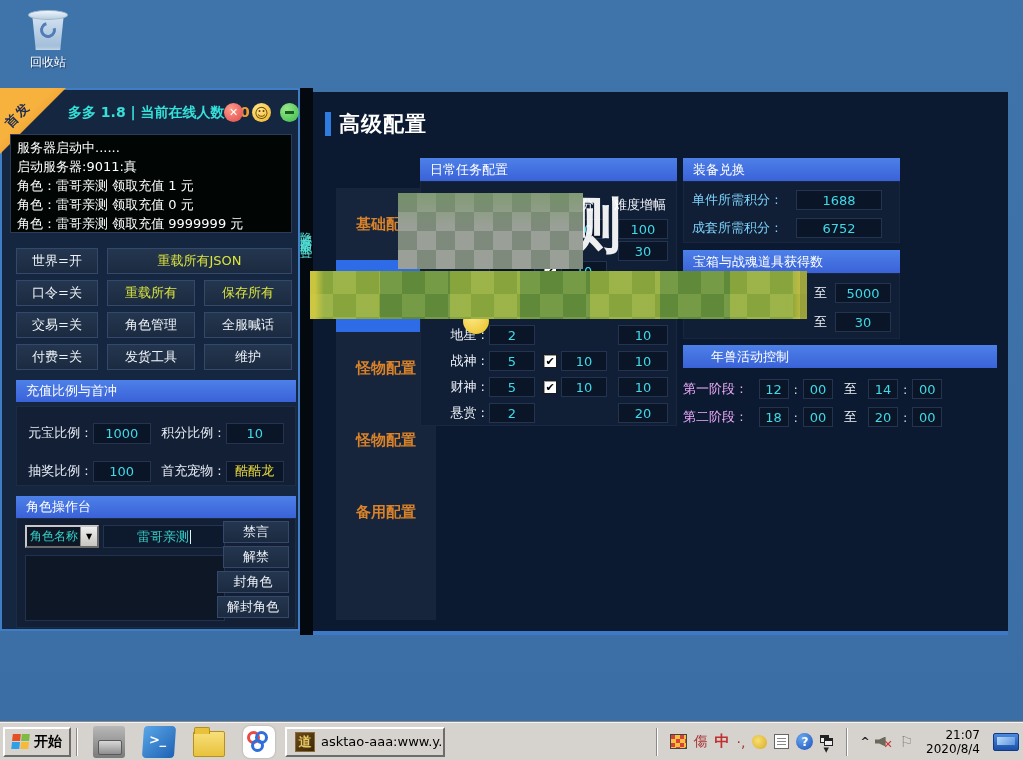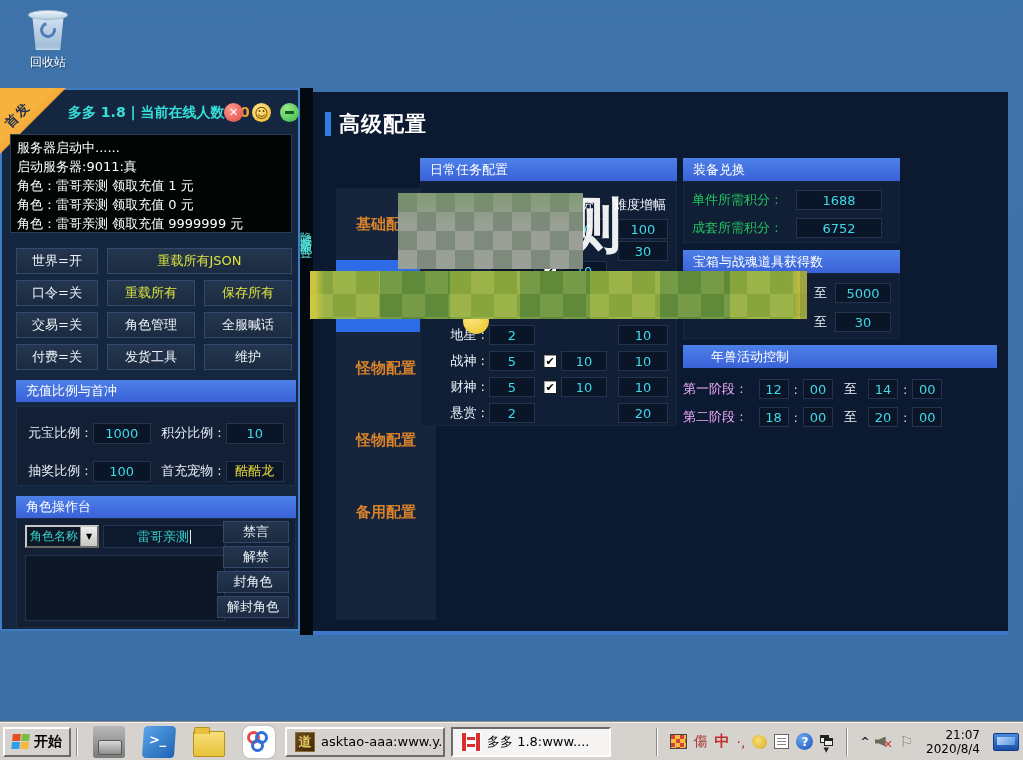--- a/index.html
+++ b/index.html
@@ -110,21 +110,21 @@
   .drow { position:absolute; left:8px; right:8px; height:22px; display:flex; align-items:center; }
   .drow .rlabel { width:60px; text-align:right; color:#eef2f8; font-size:13px; padding-right:4px; }
   .drow .nput.count { width:46px; height:20px; }
   .drow .cbslot { width:22px; display:flex; justify-content:center; margin-left:4px;}
   .drow .nput.score { width:46px; height:20px; }
   .drow .nput.diff { width:50px; height:20px; margin-left:auto; }
   
   #equip-h { position:absolute; left:370px; top:66px; width:217px; height:23px; }
   #equip-b { left:370px; top:89px; width:217px; height:62px; }
   .erow { display:flex; align-items:center; margin:8px 8px 0 8px; }
-  .erow .rlabel { color:#22c55e; font-size:13px; width:104px; }
+  .erow .rlabel { color:#7dd3fc; font-size:13px; width:104px; }
   .erow .nput { width:86px; height:20px; }
   
   #trea-h { position:absolute; left:370px; top:158px; width:217px; height:23px; }
   #trea-b { left:370px; top:181px; width:217px; height:66px; }
   .trow { display:flex; align-items:center; justify-content:flex-end; margin:9px 8px 0 0; gap:8px; }
   .trow .to { color:#eef2f8; font-size:13px; }
   .trow .nput { width:56px; height:20px; }
   
   #beast-h { position:absolute; left:370px; top:253px; width:314px; height:23px;padding-left:28px; }
   .brow { position:absolute; left:370px; height:22px; display:flex; align-items:center; gap:5px; }
@@ -466,27 +466,20 @@
           <i></i>
           <i></i>
           <i></i>
         </div>
       </div>
     <div id="taskbuttons" style="display:flex;align-items:center;">
         <div class="taskbtn bevel-out">
           <div class="tb-icon-asktao">道</div>
           <span>asktao-aaa:www.y...</span>
         </div>
-        <div class="taskbtn bevel-in">
-          <div class="tb-icon-duoduo">
-            <i></i>
-            <i></i>
-          </div>
-          <span>多多 1.8:www....</span>
-        </div>
       </div>
 
     <div id="tray">
       <span class="tray-txt">CH</span>
       <div class="tb-sep"></div>
       <div id="ime-kbd"></div>
       <span class="ime-red">傷</span>
       <span class="ime-zhong">中</span>
       <span class="ime-red">·,</span>
       <div id="ime-hand"></div>

